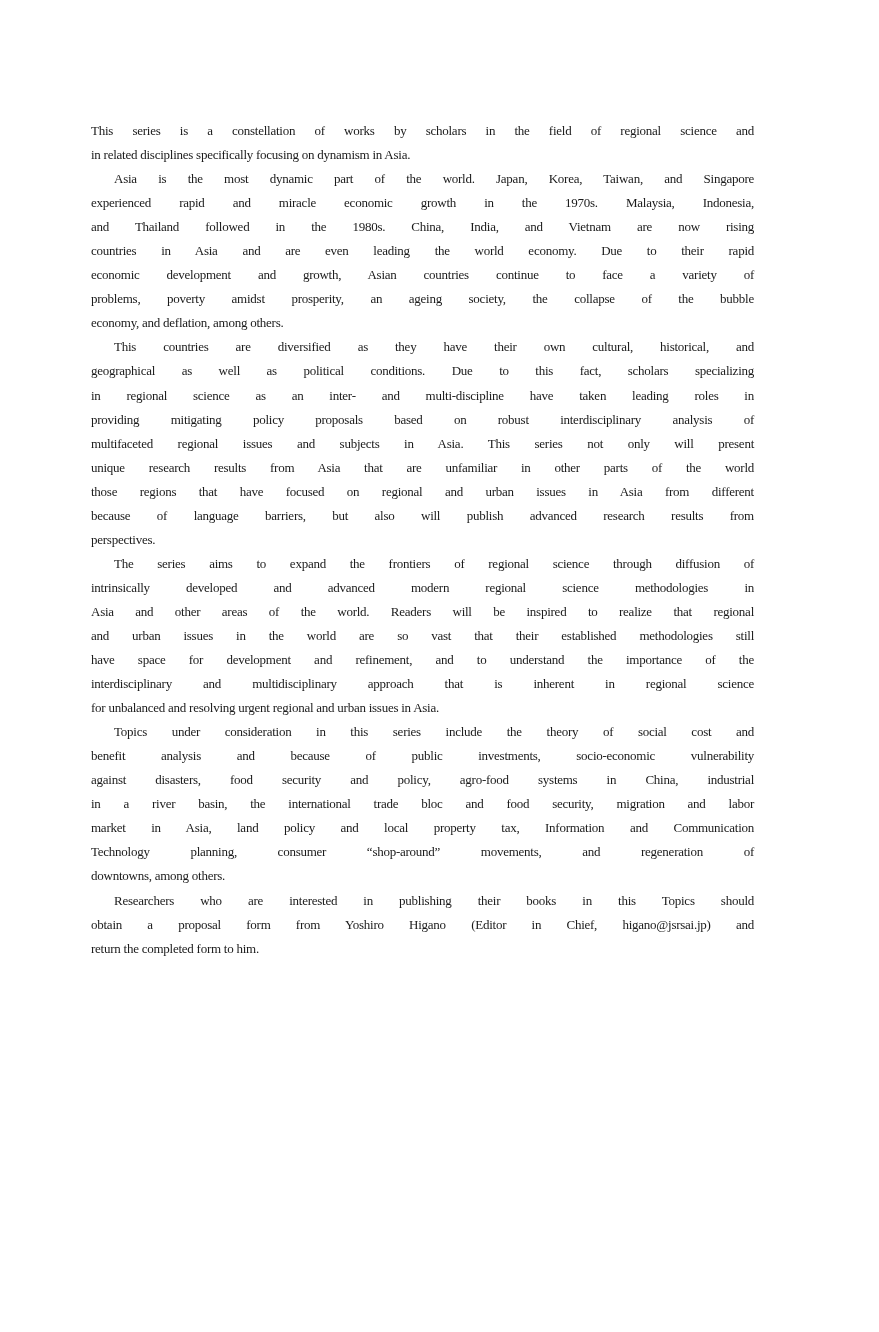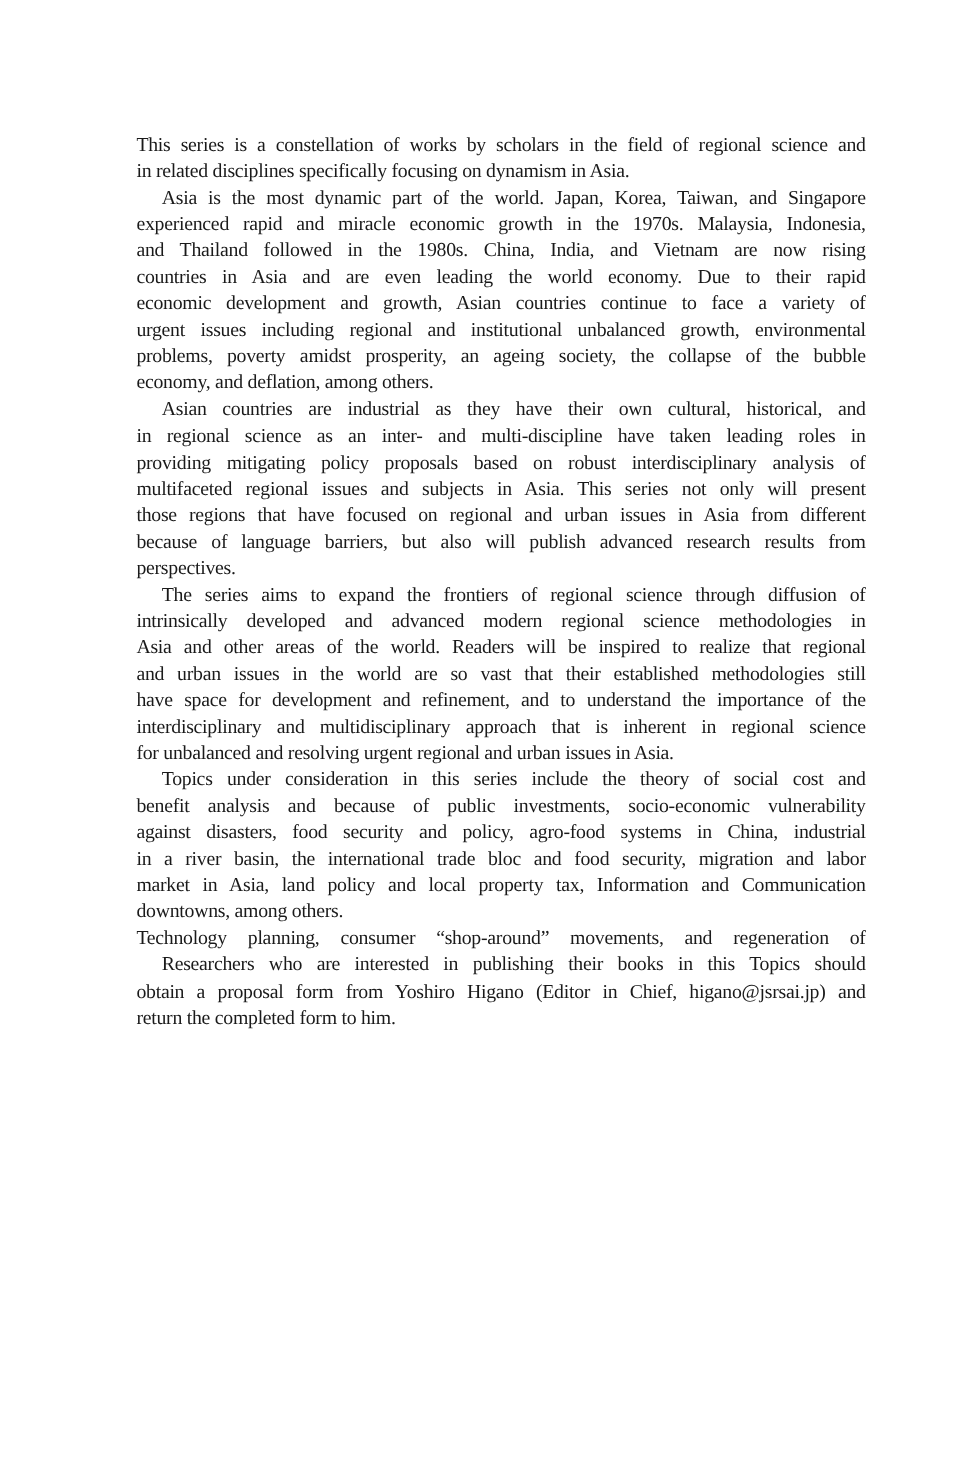--- a/index.html
+++ b/index.html
@@ -1,23 +1,23 @@
 <!DOCTYPE html>
 <html><head>
   <meta charset="utf-8">
   <style>
     html, body { margin: 0; padding: 0; background: #ffffff; }
     body { width: 879px; height: 1332px; position: relative; overflow: hidden; }
     .page {
       position: absolute;
-      left: 124px;
+      left: 91px;
       top: 119px;
       width: 663px;
       font-family: "Liberation Serif", "DejaVu Serif", serif;
-      font-size: 18px;
+      font-size: 13px;
       color: #1a1a1a;
       letter-spacing: -0.25px;
     }
     .para { margin: 0; }
     .line {
       display: block;
       height: 24.05px;
       line-height: 24.05px;
       white-space: nowrap;
       text-align: justify;
@@ -33,49 +33,50 @@
     <div class="para">
       <span class="line">This series is a constellation of works by scholars in the field of regional science and</span>
       <span class="line last">in related disciplines specifically focusing on dynamism in Asia.</span>
     </div>
     <div class="para">
       <span class="line indent">Asia is the most dynamic part of the world. Japan, Korea, Taiwan, and Singapore</span>
       <span class="line">experienced rapid and miracle economic growth in the 1970s. Malaysia, Indonesia,</span>
       <span class="line">and Thailand followed in the 1980s. China, India, and Vietnam are now rising</span>
       <span class="line">countries in Asia and are even leading the world economy. Due to their rapid</span>
       <span class="line">economic development and growth, Asian countries continue to face a variety of</span>
-      <span class="line">urgent issues including regional and institutional unbalanced growth, environmental</span>
       <span class="line">problems, poverty amidst prosperity, an ageing society, the collapse of the bubble</span>
       <span class="line last">economy, and deflation, among others.</span>
     </div>
     <div class="para">
-      <span class="line indent">Asian countries are industrial as they have their own cultural, historical, and</span>
+      <span class="line indent">This countries are diversified as they have their own cultural, historical, and</span>
+      <span class="line">geographical as well as political conditions. Due to this fact, scholars specializing</span>
       <span class="line">in regional science as an inter- and multi-discipline have taken leading roles in</span>
       <span class="line">providing mitigating policy proposals based on robust interdisciplinary analysis of</span>
       <span class="line">multifaceted regional issues and subjects in Asia. This series not only will present</span>
+      <span class="line">unique research results from Asia that are unfamiliar in other parts of the world</span>
       <span class="line">those regions that have focused on regional and urban issues in Asia from different</span>
       <span class="line">because of language barriers, but also will publish advanced research results from</span>
       <span class="line last">perspectives.</span>
     </div>
     <div class="para">
       <span class="line indent">The series aims to expand the frontiers of regional science through diffusion of</span>
       <span class="line">intrinsically developed and advanced modern regional science methodologies in</span>
       <span class="line">Asia and other areas of the world. Readers will be inspired to realize that regional</span>
       <span class="line">and urban issues in the world are so vast that their established methodologies still</span>
       <span class="line">have space for development and refinement, and to understand the importance of the</span>
       <span class="line">interdisciplinary and multidisciplinary approach that is inherent in regional science</span>
       <span class="line last">for unbalanced and resolving urgent regional and urban issues in Asia.</span>
     </div>
     <div class="para">
       <span class="line indent">Topics under consideration in this series include the theory of social cost and</span>
       <span class="line">benefit analysis and because of public investments, socio-economic vulnerability</span>
       <span class="line">against disasters, food security and policy, agro-food systems in China, industrial</span>
       <span class="line">in a river basin, the international trade bloc and food security, migration and labor</span>
       <span class="line">market in Asia, land policy and local property tax, Information and Communication</span>
+      <span class="line">Technology planning, consumer “shop-around” movements, and regeneration of</span>
       <span class="line last">downtowns, among others.</span>
-      <span class="line">Technology planning, consumer “shop-around” movements, and regeneration of</span>
     </div>
     <div class="para">
       <span class="line indent">Researchers who are interested in publishing their books in this Topics should</span>
       <span class="line">obtain a proposal form from Yoshiro Higano (Editor in Chief, higano@jsrsai.jp) and</span>
       <span class="line last">return the completed form to him.</span>
     </div>
   </div>
 
 </body></html>

